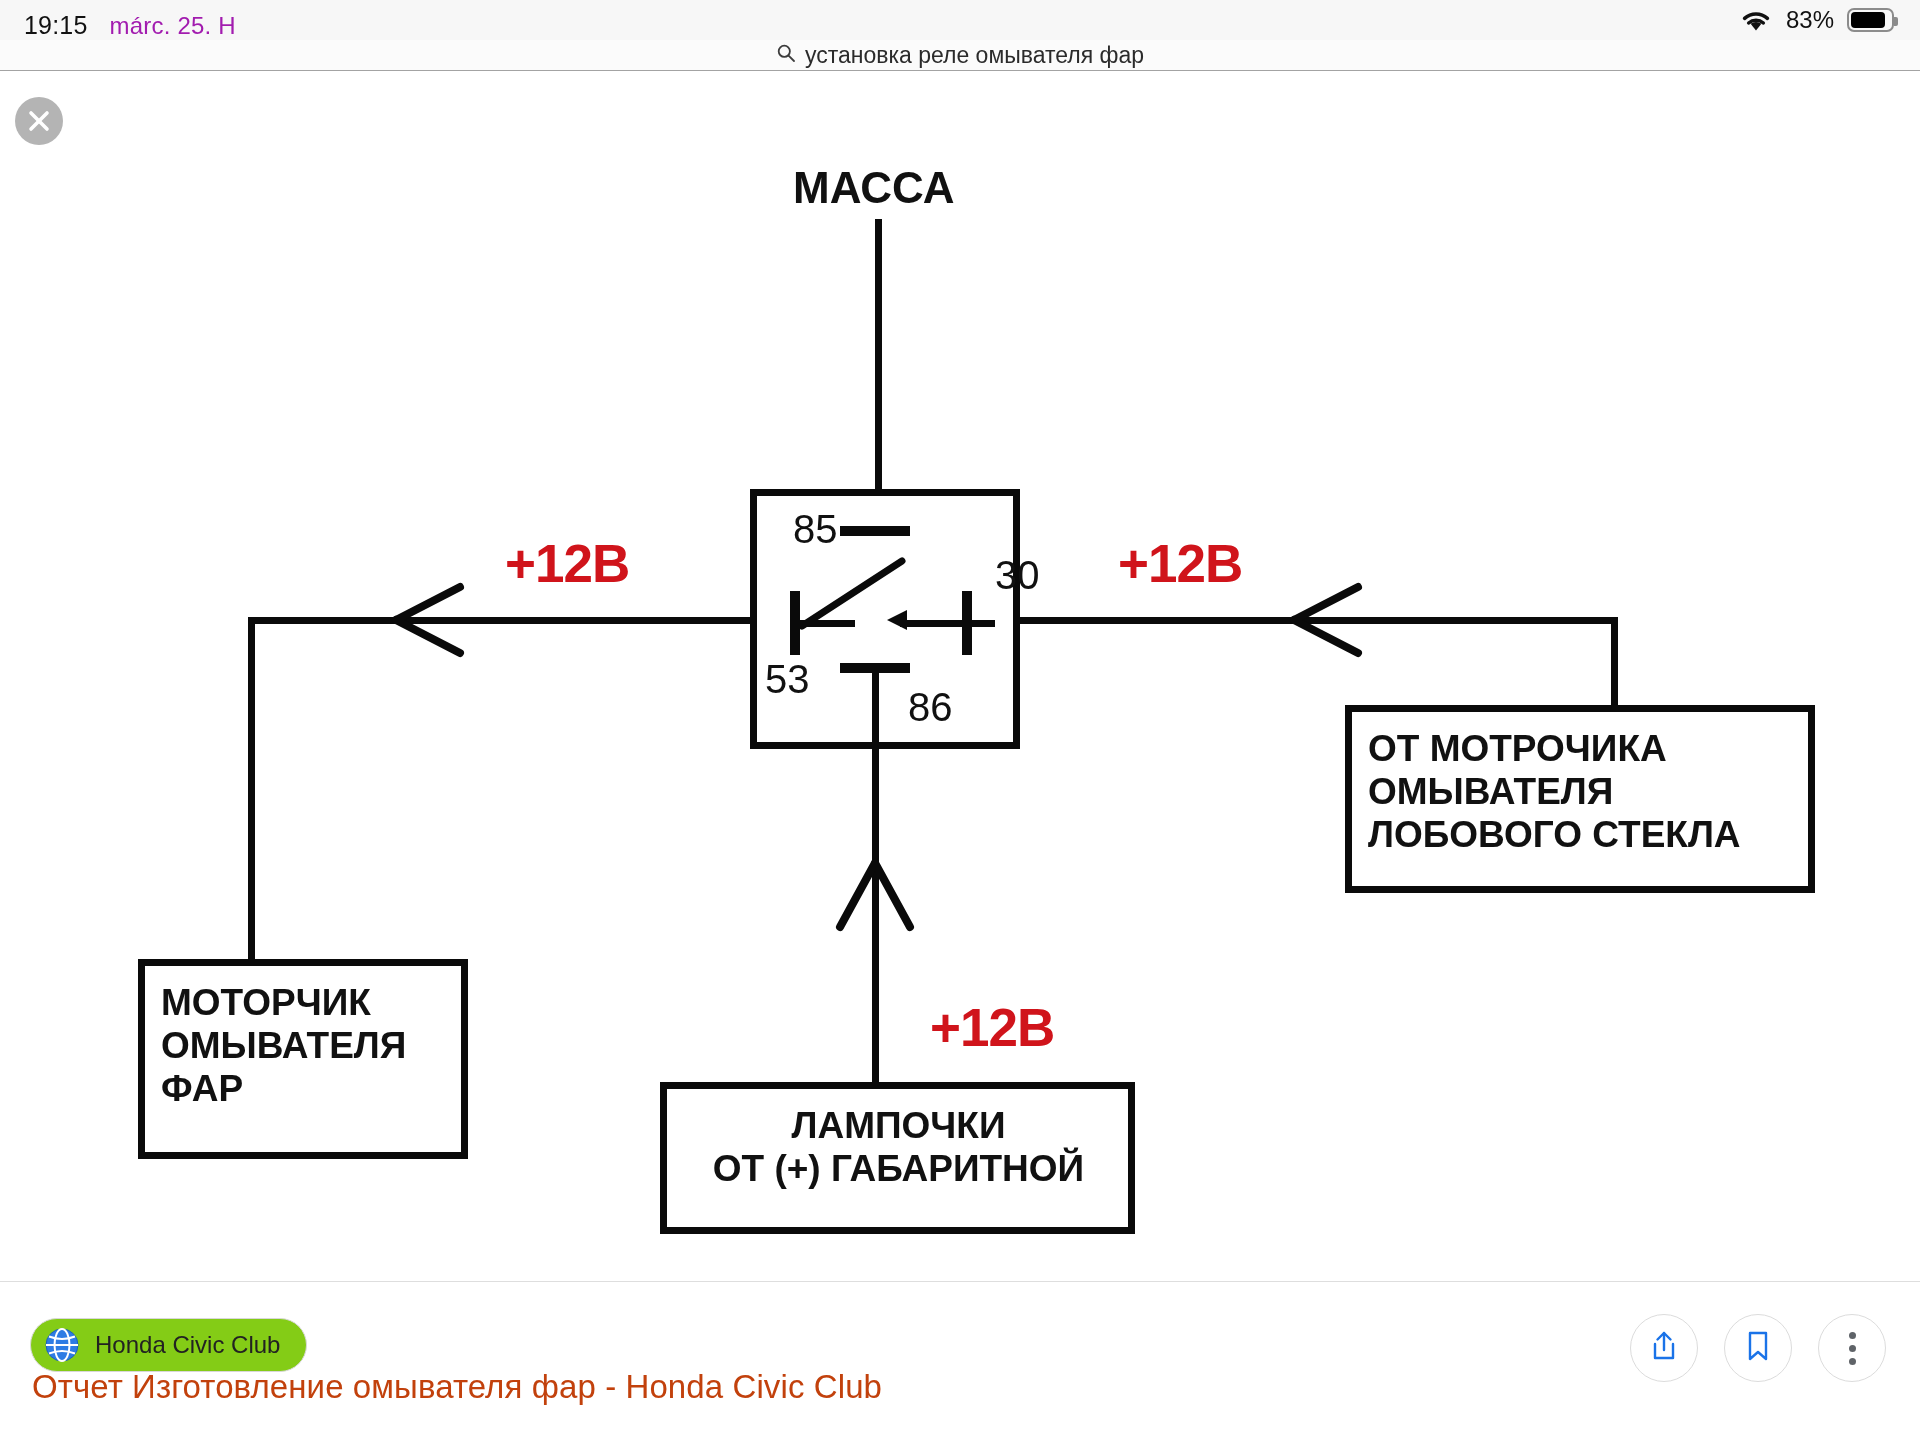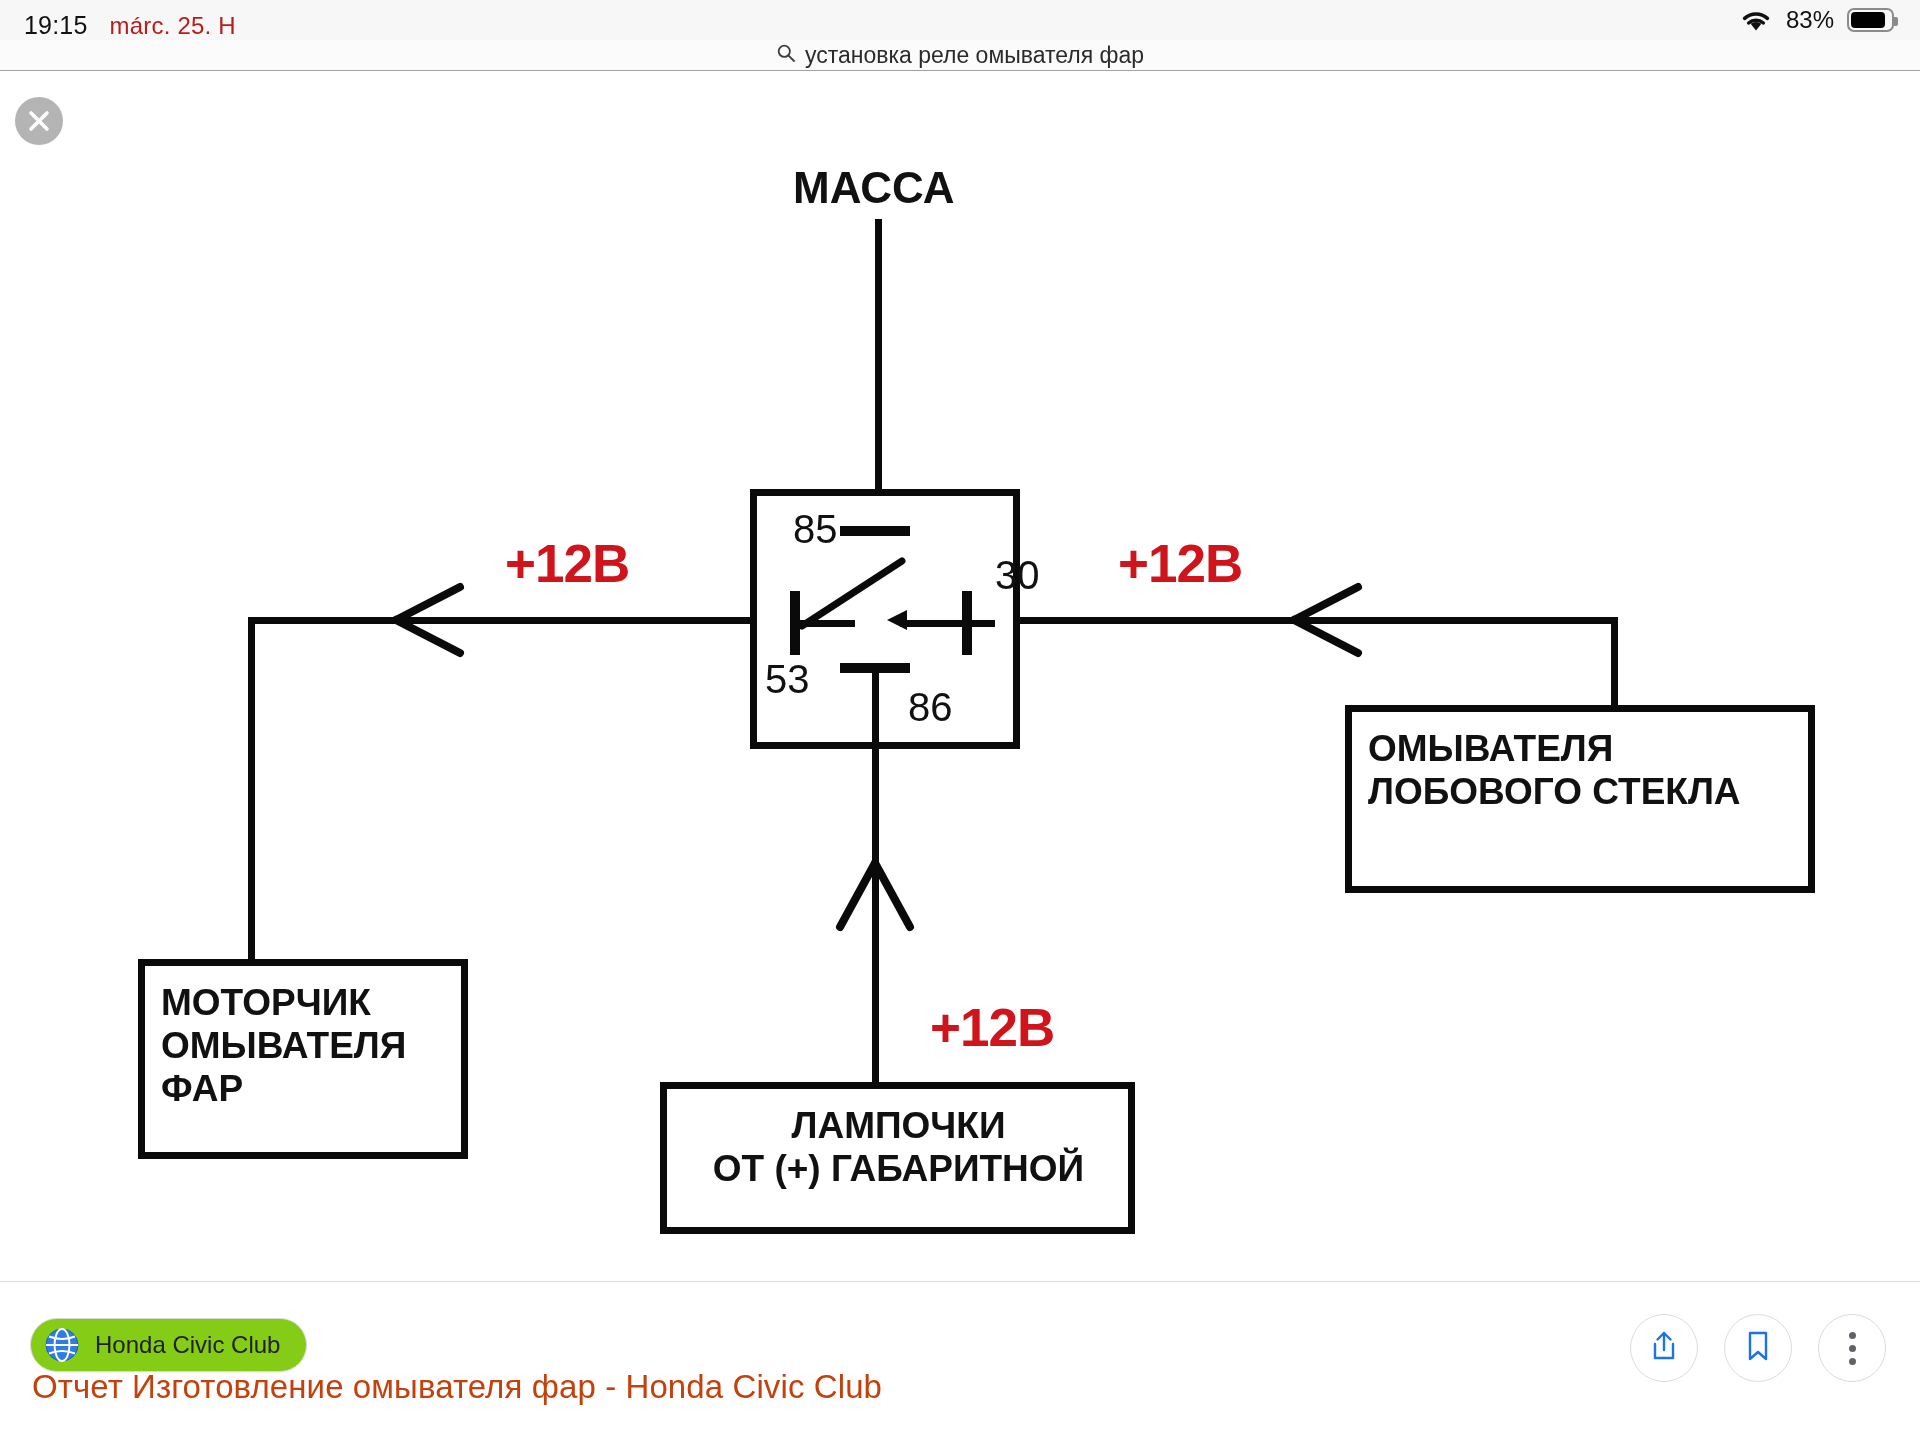--- a/index.html
+++ b/index.html
@@ -20,21 +20,21 @@
     background: #f7f7f7;
     display: flex; align-items: center;
     box-sizing: border-box;
     padding: 0 26px 0 24px;
   }
   .sb-left { display: flex; align-items: baseline; gap: 22px; }
   .sb-time {
     font-size: 25px; color: #111; letter-spacing: 0.2px;
   }
   .sb-date {
-    font-size: 24px; color: #b91c1c; letter-spacing: 0.2px; margin-top: 11px;
+    font-size: 24px; color: #a21caf; letter-spacing: 0.2px; margin-top: 11px;
   }
   .sb-right {
     margin-left: auto;
     display: flex; align-items: center; gap: 13px;
   }
   .sb-pct { font-size: 24px; color: #111; }
   .wifi-ic { display:block; }
   .batt {
     position: relative;
     width: 47px; height: 24px;
@@ -244,20 +244,21 @@
   </div>
 
   <div class="wire h" style="left:1018px; top:546px; width:600px;"></div>
   <div class="wire v" style="left:1611px; top:546px; height:162px;"></div>
   <svg class="arrow-svg" style="left:1288px; top:510px; width:90px; height:78px;">
     <path d="M6,39 L70,6 M6,39 L70,72" stroke="#0a0a0a" stroke-width="8" fill="none" stroke-linecap="round"></path>
   </svg>
   <div class="volt" style="left:1118px; top:466px;">+12B</div>
 
   <div class="tbox" style="left:1345px; top:634px; width:470px; height:188px;">
+    <div class="ln">ОТ МОТРОЧИКА</div>
     <div class="ln">ОМЫВАТЕЛЯ</div>
     <div class="ln">ЛОБОВОГО СТЕКЛА</div>
   </div>
 
   <div class="wire v" style="left:872px; top:678px; height:340px;"></div>
   <svg class="arrow-svg" style="left:836px; top:786px; width:78px; height:90px;">
     <path d="M4,70 L39,6 M74,70 L39,6" stroke="#0a0a0a" stroke-width="8" fill="none" stroke-linecap="round"></path>
   </svg>
   <div class="volt" style="left:930px; top:930px;">+12B</div>
 

